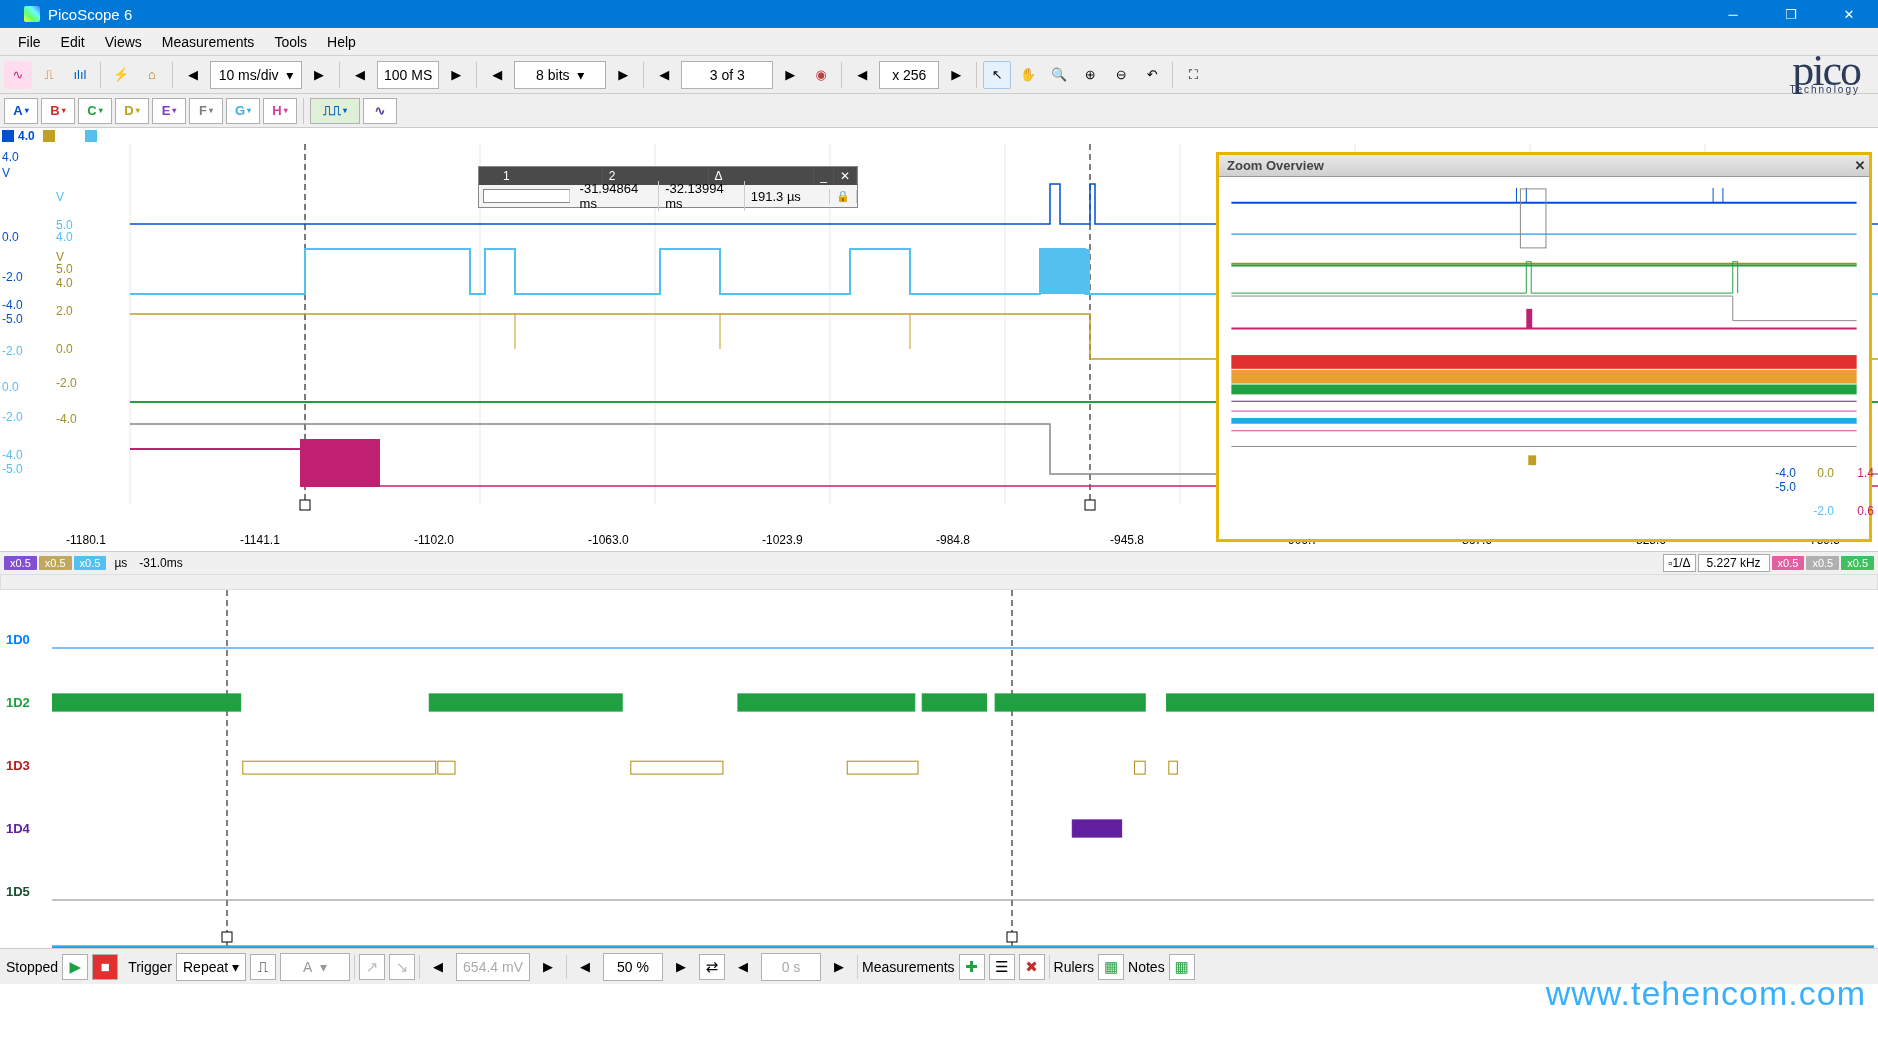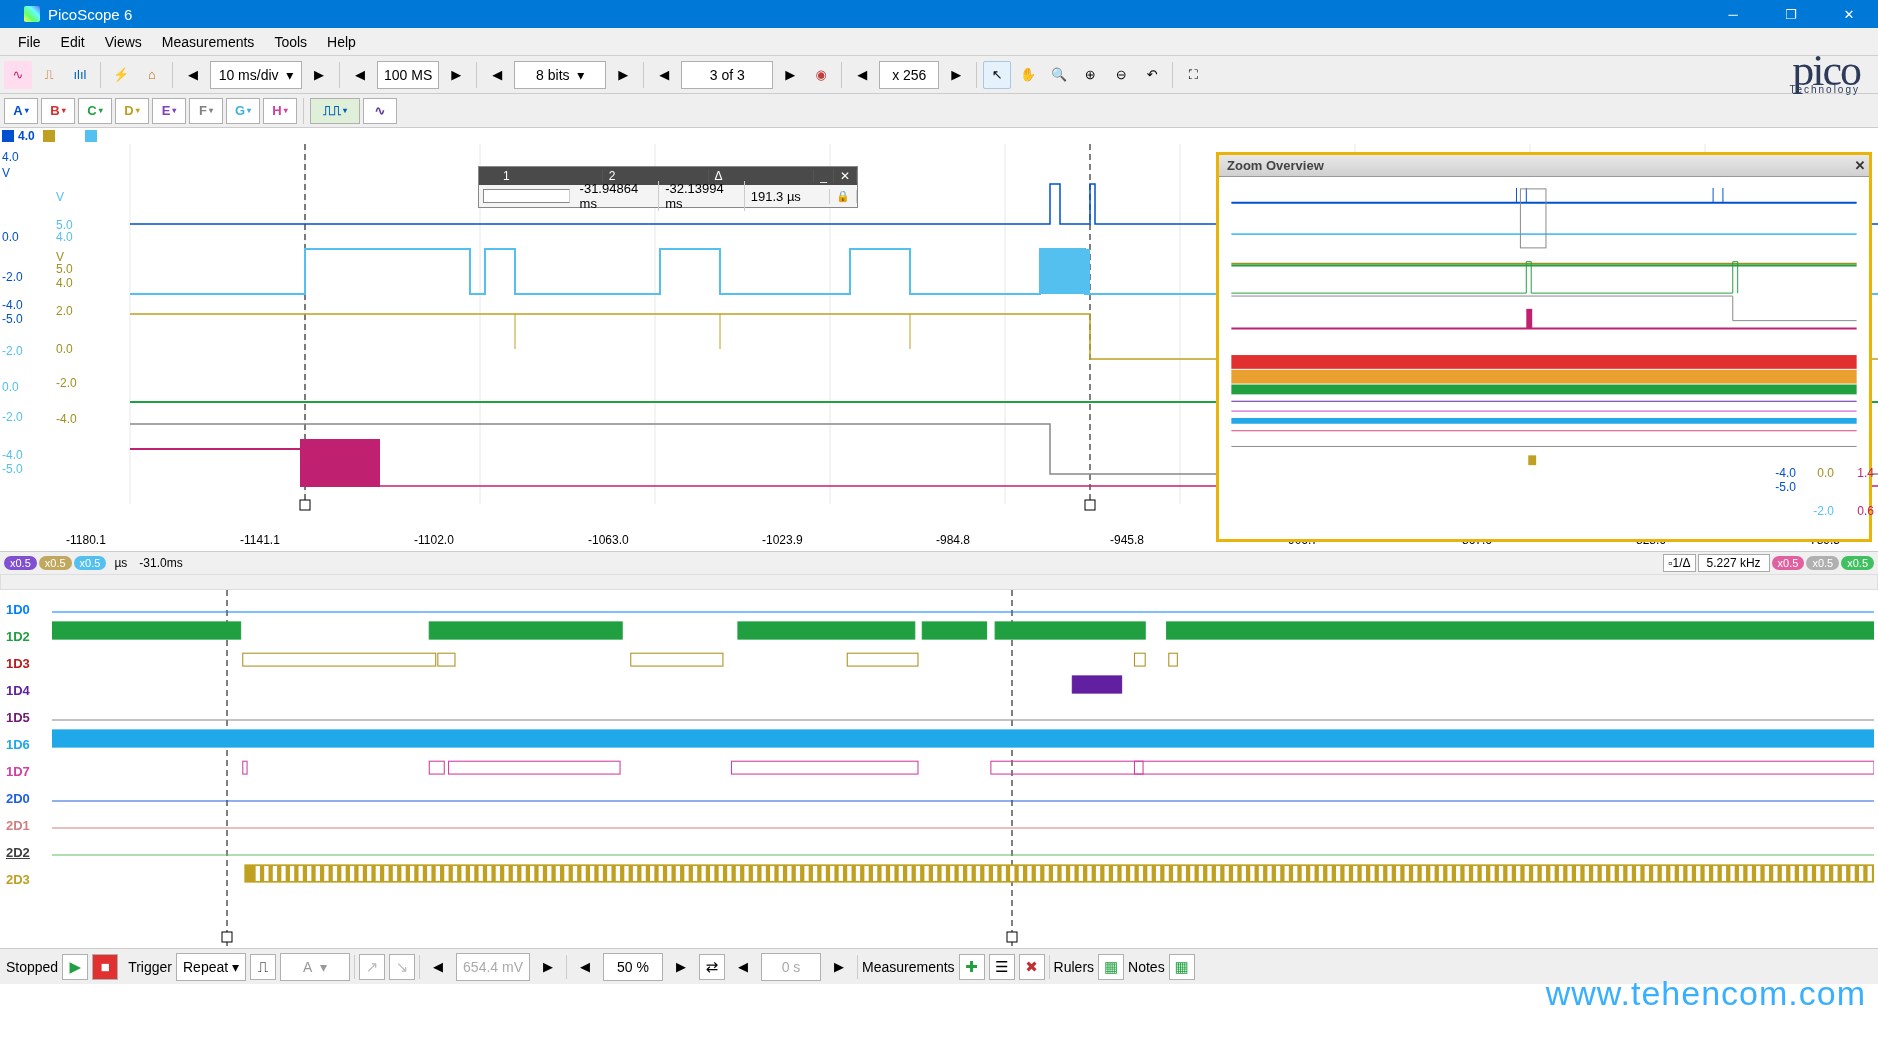--- a/index.html
+++ b/index.html
@@ -46,25 +46,25 @@
 .rulers-sqicon { width: 14px; height: 14px; border: 1px solid #888; background: #fff; margin: 0 4px; flex: 0 0 14px; }
 
 
 .zoom-win { position: absolute; right: 6px; top: 8px; width: 656px; height: 390px; border: 3px solid #eab308; background: #fff; }
 .zoom-hdr { height: 22px; background: linear-gradient(#e8e8e8,#d0d0d0); border-bottom: 1px solid #999; font-size: 13px; display: flex; align-items: center; padding-left: 8px; font-weight: bold; color: #444; }
 .zoom-hdr .zx { margin-left: auto; width: 18px; text-align: center; cursor: pointer; color: #333; }
 .zoom-body { position: relative; height: calc(100% - 22px); padding: 6px 10px; }
 
 
 .ruler-footer { height: 22px; background: #f0f0f0; display: flex; align-items: center; font-size: 12px; padding: 0 4px; gap: 2px; }
-.ruler-tag { padding: 1px 6px; font-size: 11px; color: #fff; border-radius: 7px; }
+.ruler-tag { padding: 1px 6px; font-size: 11px; color: #fff; border-radius: 1px; }
 
 
 .digi-area { height: 358px; background: #fff; position: relative; overflow: hidden; }
-.digi-row { display: flex; align-items: flex-end; height: 27px; position: relative; }
+.digi-row { display: flex; align-items: center; height: 27px; position: relative; margin-top: 36px; }
 .digi-lbl { width: 52px; font-size: 13px; font-weight: bold; padding-left: 6px; }
 .digi-trace { flex: 1; height: 100%; position: relative; margin-right: 4px; }
 
 
 .statusbar { height: 36px; background: #efefef; border-top: 1px solid #ccc; display: flex; align-items: center; padding: 0 6px; gap: 4px; }
 .statusbar .lbl { font-size: 14px; }
 .sq-btn { width: 26px; height: 26px; border: 1px solid #b0b0b0; display: flex; align-items: center; justify-content: center; cursor: pointer; background: #fff; }
 
 .scrollbar { height: 16px; background: #f0f0f0; border: 1px solid #ddd; }
 
@@ -385,21 +385,21 @@
           <rect x="1042" y="8" width="8" height="12" fill="none" stroke="#b09020"></rect>
         </svg></div>
     </div>
     <div class="digi-row">
       <div class="digi-lbl" style="color: rgb(96, 32, 160);">1D4</div>
       <div class="digi-trace"><svg width="100%" height="100%" viewBox="0 0 1700 24">
           <rect x="952" y="4" width="46" height="16" fill="#6020a0" stroke="#6020a0"></rect>
         </svg></div>
     </div>
     <div class="digi-row">
-      <div class="digi-lbl" style="color: #701a75;">1D5</div>
+      <div class="digi-lbl" style="color: #14532d;">1D5</div>
       <div class="digi-trace"><svg width="100%" height="100%" viewBox="0 0 1700 24">
           <line x1="0" y1="20" x2="1700" y2="20" stroke="#888" stroke-width="1"></line>
         </svg></div>
     </div>
     <div class="digi-row">
       <div class="digi-lbl" style="color: rgb(32, 168, 232);">1D6</div>
       <div class="digi-trace"><svg width="100%" height="100%" viewBox="0 0 1700 24">
           <rect x="0" y="4" width="1700" height="16" fill="#20a8e8" stroke="#20a8e8"></rect>
         </svg></div>
     </div>

